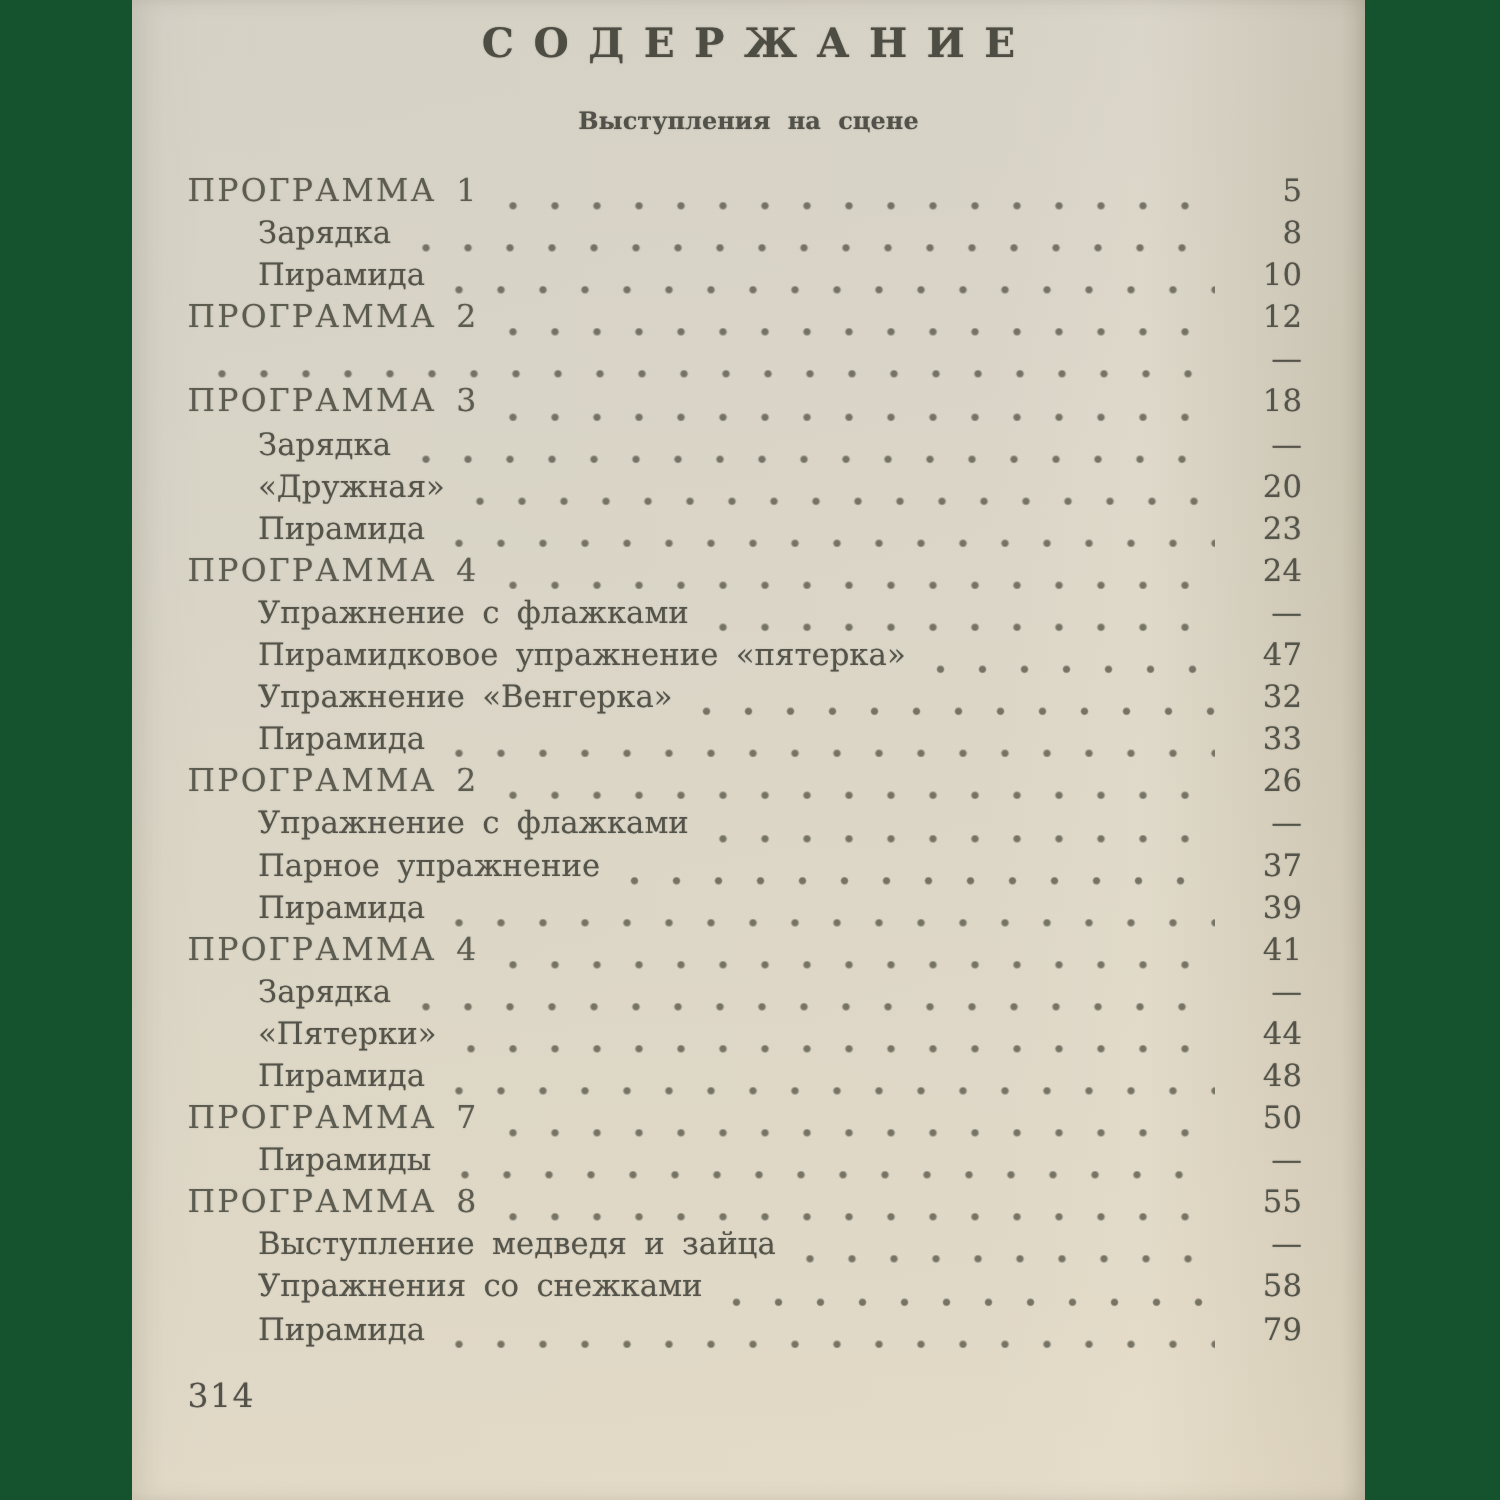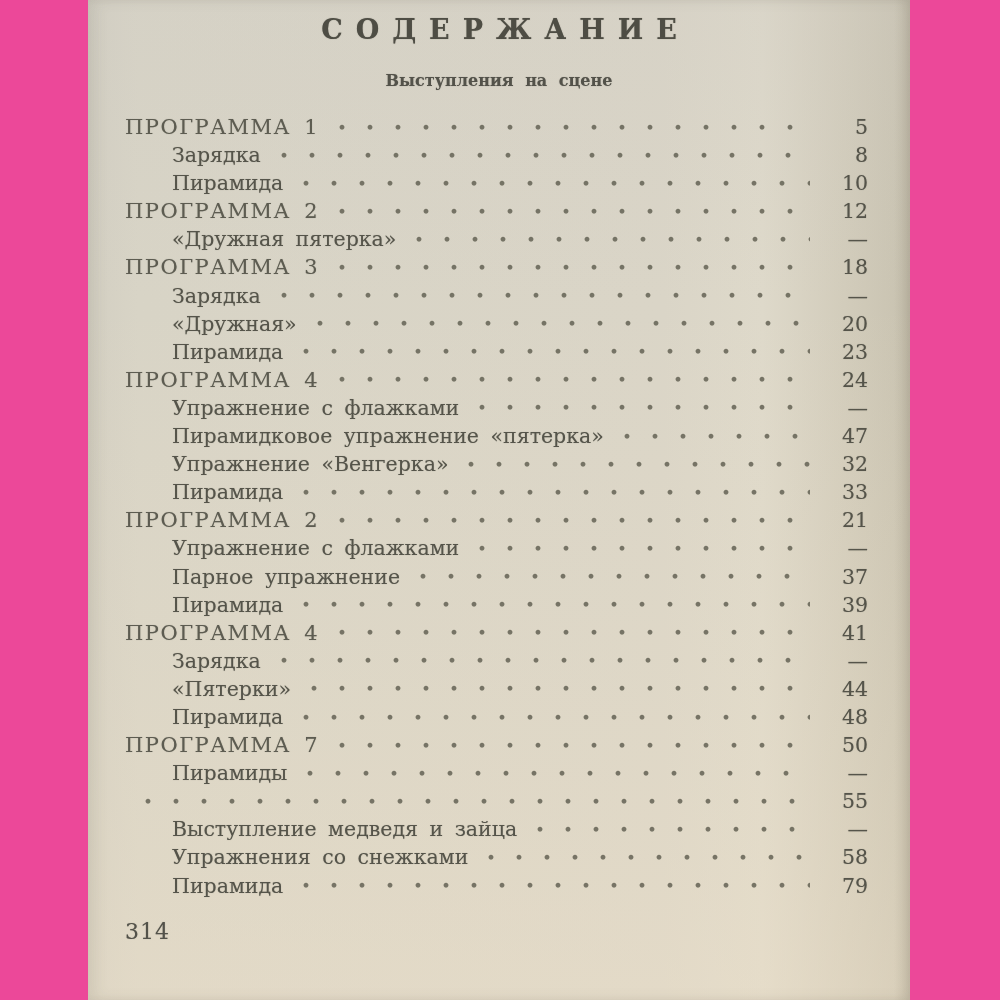--- a/index.html
+++ b/index.html
@@ -8,21 +8,21 @@
     background: #ffffff;
     width: 1000px;
     height: 1000px;
     overflow: hidden;
     font-family: "DejaVu Serif", "Liberation Serif", serif;
   }
   .photo {
     position: relative;
     width: 1000px;
     height: 1000px;
-    background: #ec4899;
+    background: #14532d;
   }
   
   .page {
     position: absolute;
     left: 88px;
     top: 0;
     width: 822px;
     height: 1000px;
     background-image:
       linear-gradient(to bottom, rgba(205,202,196,0.25) 0%, rgba(205,202,196,0.0) 30%, rgba(238,224,199,0.32) 85%, rgba(240,225,200,0.42) 100%),
@@ -57,21 +57,21 @@
     text-shadow: 0 0 1px rgba(78,77,68,0.45);
   }
   .toc-list {
     position: absolute;
     top: 113px;
     left: 37px;
     right: 42px;
   }
   .toc-row {
     display: flex;
-    align-items: center;
+    align-items: flex-end;
     height: 28.1px;
     line-height: 28.1px;
     white-space: nowrap;
   }
   .toc-row .label {
     font-size: 20.5px;
     word-spacing: 5px;
     text-shadow: 0 0 1px rgba(86,85,75,0.4);
   }
   .toc-row.main .label {
@@ -139,21 +139,20 @@
           <span class="label">Пирамида</span>
           <span class="leader"></span>
           <span class="pageno">10</span>
         </div>
         <div class="toc-row main">
           <span class="label">ПРОГРАММА 2</span>
           <span class="leader"></span>
           <span class="pageno">12</span>
         </div>
         <div class="toc-row sub">
-          <span class="label">«Дружная пятерка»</span>
           <span class="leader"></span>
           <span class="pageno">—</span>
         </div>
         <div class="toc-row main">
           <span class="label">ПРОГРАММА 3</span>
           <span class="leader"></span>
           <span class="pageno">18</span>
         </div>
         <div class="toc-row sub">
           <span class="label">Зарядка</span>
@@ -191,21 +190,21 @@
           <span class="pageno">32</span>
         </div>
         <div class="toc-row sub">
           <span class="label">Пирамида</span>
           <span class="leader"></span>
           <span class="pageno">33</span>
         </div>
         <div class="toc-row main">
           <span class="label">ПРОГРАММА 2</span>
           <span class="leader"></span>
-          <span class="pageno">21</span>
+          <span class="pageno">26</span>
         </div>
         <div class="toc-row sub">
           <span class="label">Упражнение с флажками</span>
           <span class="leader"></span>
           <span class="pageno">—</span>
         </div>
         <div class="toc-row sub">
           <span class="label">Парное упражнение</span>
           <span class="leader"></span>
           <span class="pageno">37</span>
@@ -239,20 +238,21 @@
           <span class="label">ПРОГРАММА 7</span>
           <span class="leader"></span>
           <span class="pageno">50</span>
         </div>
         <div class="toc-row sub">
           <span class="label">Пирамиды</span>
           <span class="leader"></span>
           <span class="pageno">—</span>
         </div>
         <div class="toc-row main">
+          <span class="label">ПРОГРАММА 8</span>
           <span class="leader"></span>
           <span class="pageno">55</span>
         </div>
         <div class="toc-row sub">
           <span class="label">Выступление медведя и зайца</span>
           <span class="leader"></span>
           <span class="pageno">—</span>
         </div>
         <div class="toc-row sub">
           <span class="label">Упражнения со снежками</span>

